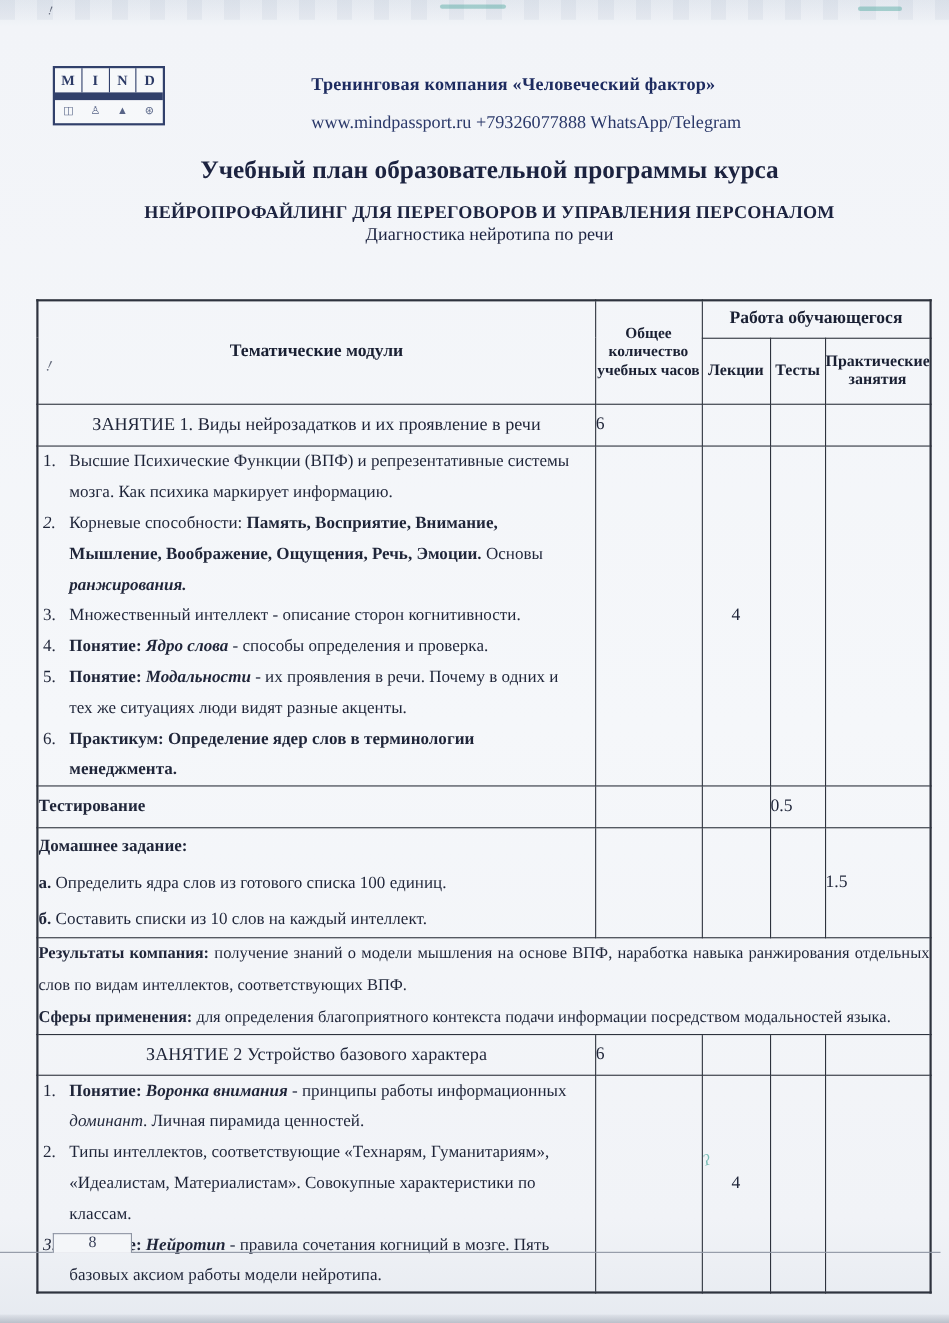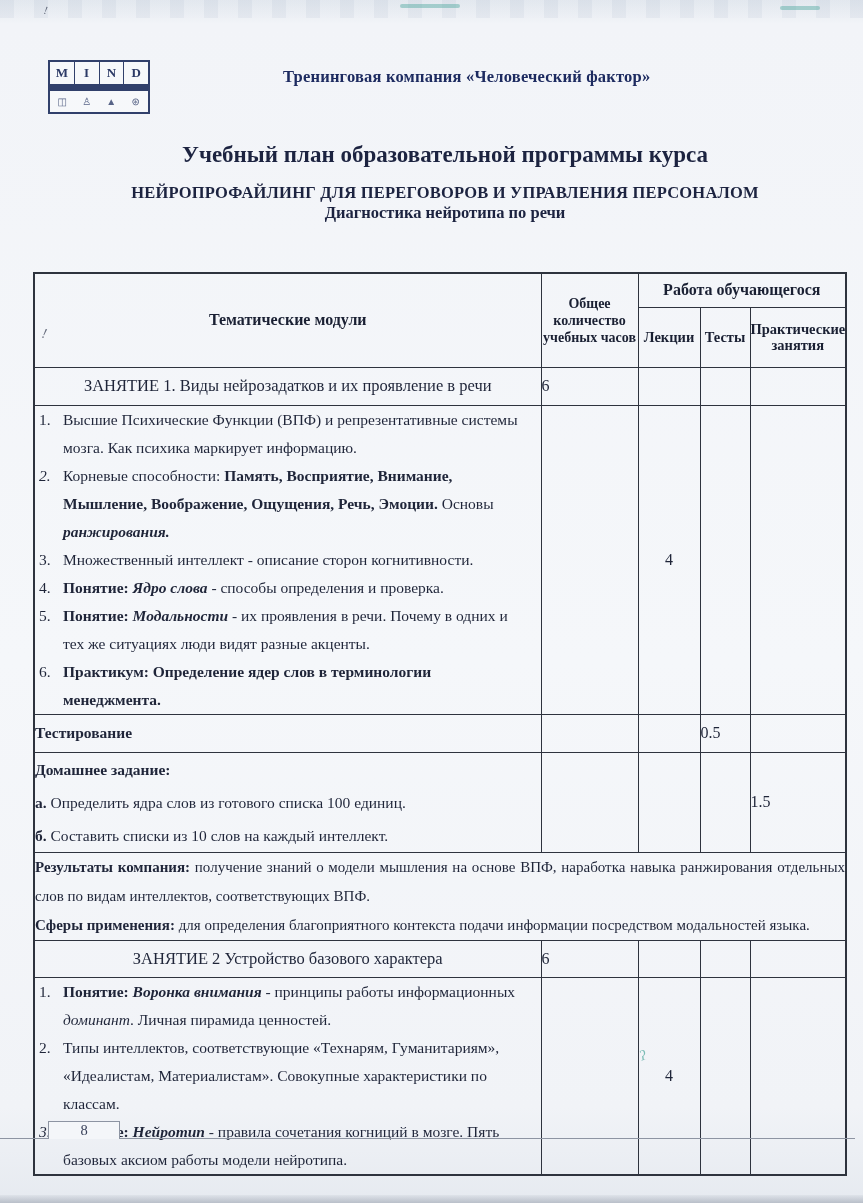--- a/index.html
+++ b/index.html
@@ -29,21 +29,21 @@
 
   
   .hdr{position:absolute;right:20px;top:60px;width:560px;text-align:left;line-height:34px;}
   .hdr .company{font-weight:bold;font-size:16.5px;color:#1d2b60;letter-spacing:.2px;}
   .hdr .contact{font-size:16.5px;color:#2a3869;}
 
   
   .titles{position:absolute;left:60px;top:142px;width:770px;text-align:center;color:#1c2340;}
   .t1{font-size:23px;font-weight:bold;margin-bottom:15px;}
   .t2{font-size:16.5px;font-weight:bold;margin-bottom:0;letter-spacing:.2px;}
-  .t3{font-size:16.5px;font-weight:bold;margin-bottom:13px;}
+  .t3{font-size:16.5px;font-weight:normal;margin-bottom:13px;}
   .t4{font-size:16px;font-weight:bold;font-style:italic;}
 
   
   table.plan{position:absolute;left:33px;top:272px;width:812px;border-collapse:collapse;table-layout:fixed;
     color:#1f2539;}
   table.plan td,table.plan th{border:1.5px solid #2e333e;padding:0;vertical-align:middle;box-sizing:border-box;overflow:hidden;}
   table.plan{border:2.5px solid #2e333e;}
   th{font-weight:bold;color:#1a2033;}
   .th-mod{font-size:16px;}
   .th-small{font-size:14px;line-height:17px;padding:2px 4px;}
@@ -90,20 +90,21 @@
   <div class="logo-icons">
     <span class="cell">◫</span>
     <span class="cell">♙</span>
     <span class="cell">▲</span>
     <span class="cell">⊛</span>
   </div>
 </div>
 
 <div class="hdr">
   <div class="company">Тренинговая компания «Человеческий фактор»</div>
+  <div class="contact">www.mindpassport.ru +79326077888 WhatsApp/Telegram</div>
 </div>
 
 <div class="titles">
   <div class="t1">Учебный план образовательной программы курса</div>
   <div class="t2">НЕЙРОПРОФАЙЛИНГ ДЛЯ ПЕРЕГОВОРОВ И УПРАВЛЕНИЯ ПЕРСОНАЛОМ</div>
   <div class="t3">Диагностика нейротипа по речи</div>
 </div>
 
 <table class="plan">
   <colgroup>

